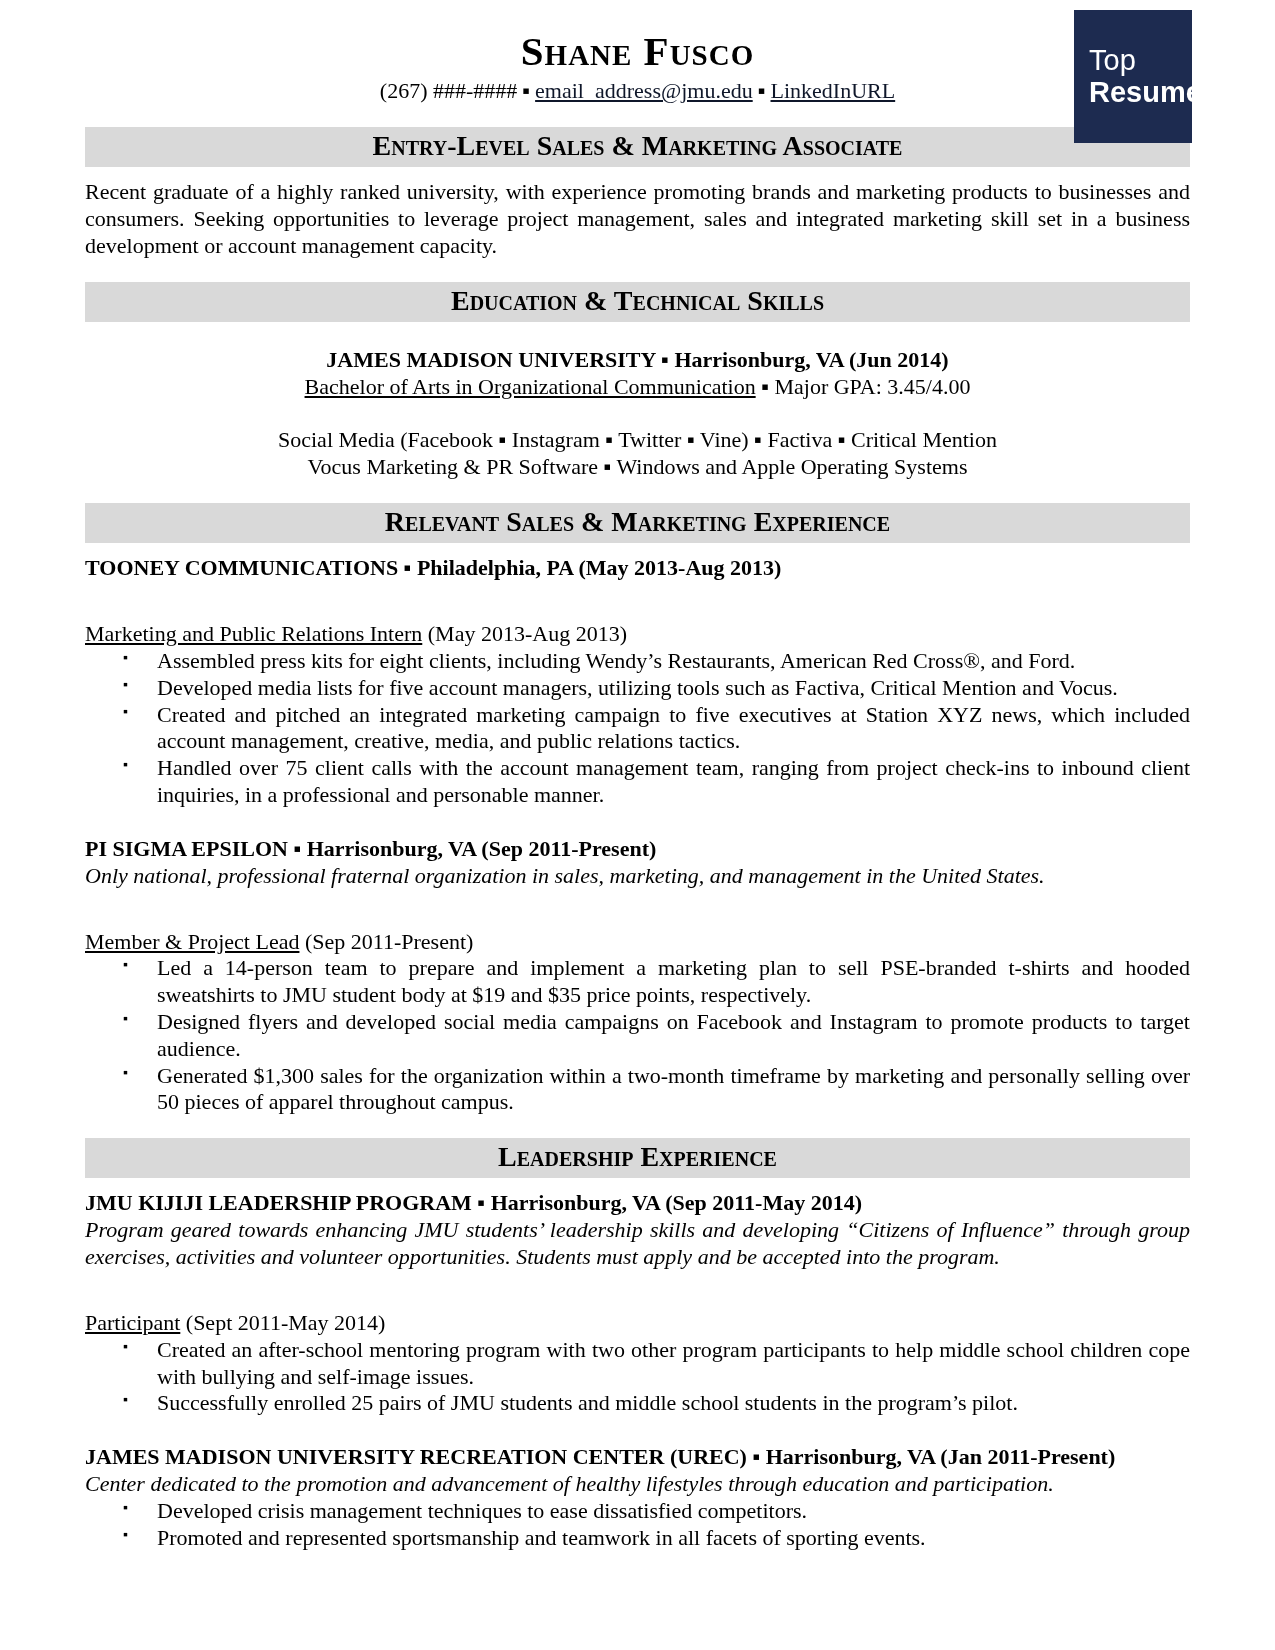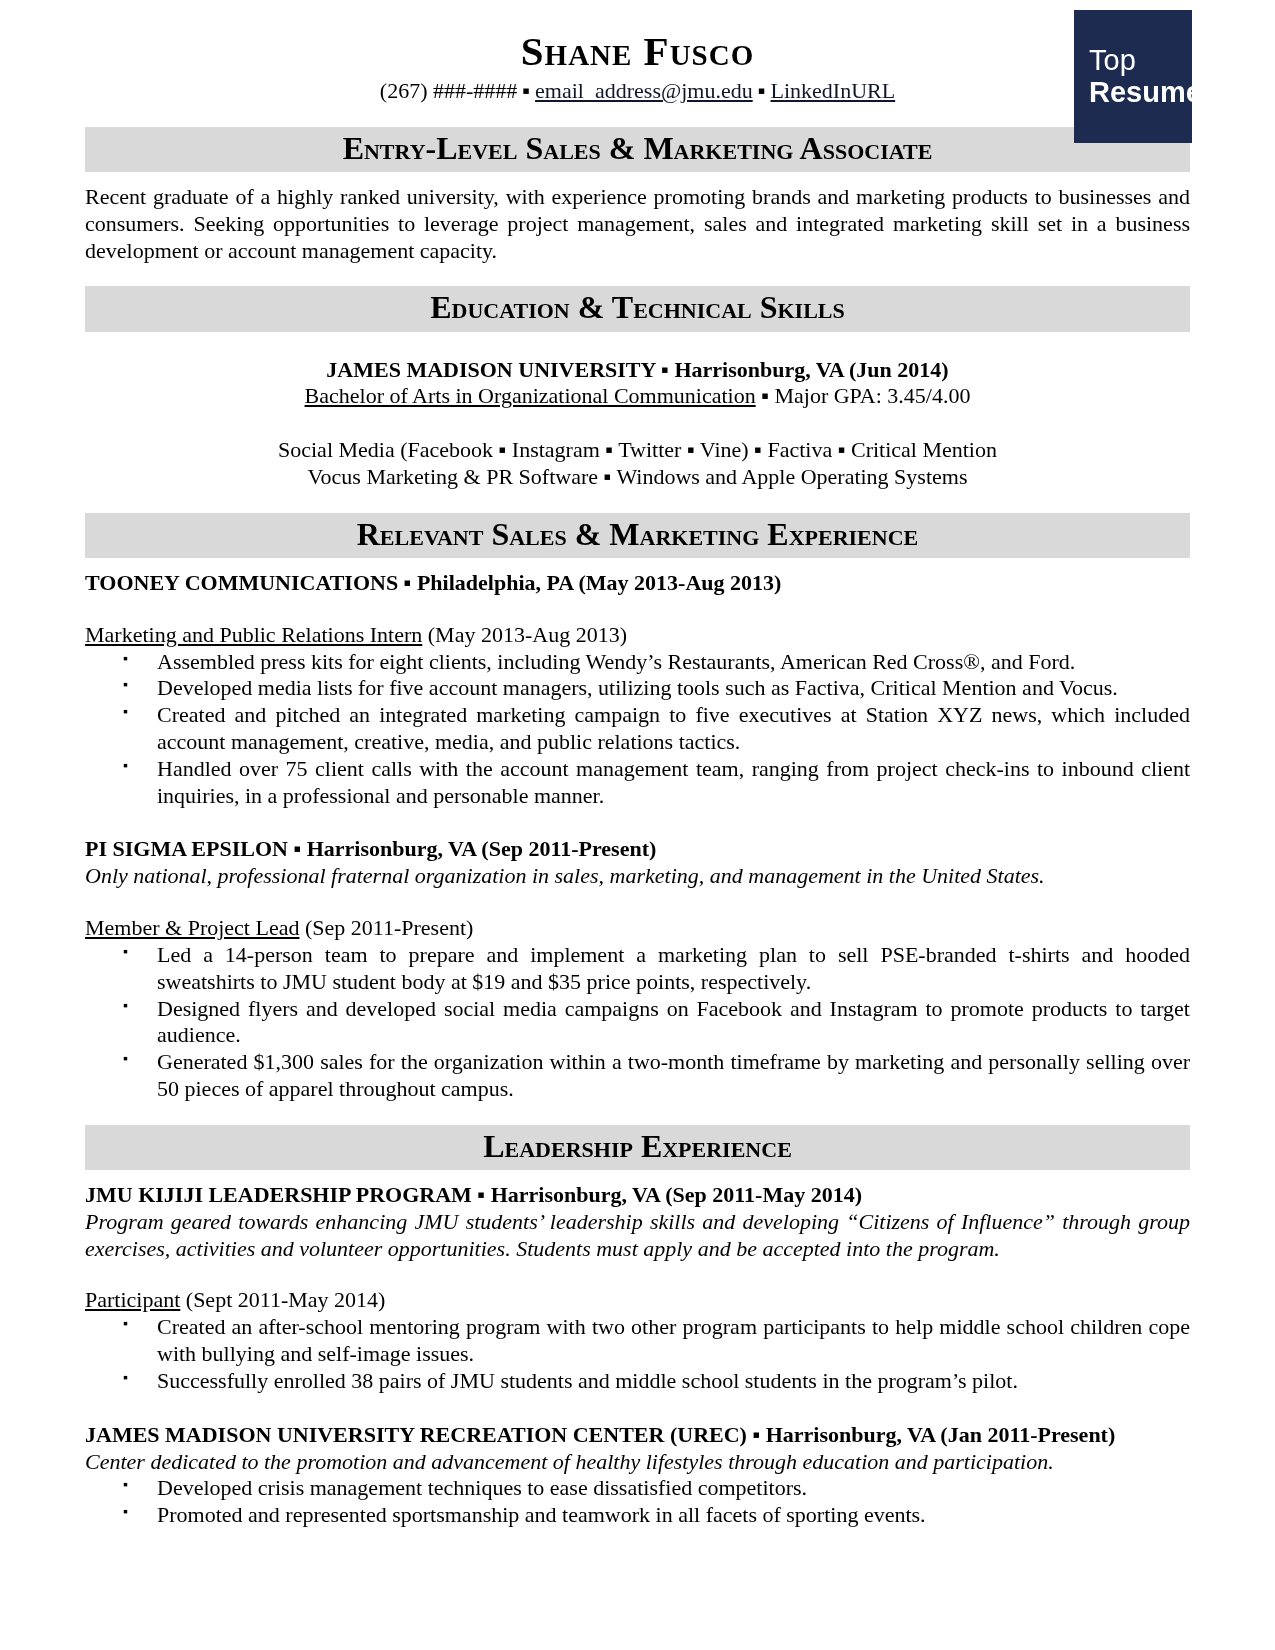--- a/index.html
+++ b/index.html
@@ -44,36 +44,36 @@
     letter-spacing: 1px;
   }
   .contact { text-align: center; margin-top: 3px; }
   .sep { margin: 0 5px; }
   a.link { color: #0f172a; text-decoration: underline; cursor: pointer; }
   .bar {
     background: #d9d9d9;
     text-align: center;
     font-weight: 700;
     font-variant: small-caps;
-    font-size: 32px;
+    font-size: 28px;
     padding: 2px 0 4px 0;
     margin-top: 22px;
   }
   .summary { margin: 12px 0 0 0; text-align: justify; }
   .edu-school { margin-top: 25px; text-align: center; font-weight: 700; }
   .edu-degree { text-align: center; }
   .skills-group { margin-top: 27px; }
   .skills-line { text-align: center; }
   .u { text-decoration: underline; }
   .job-header { font-weight: 700; margin-top: 12px; }
   .job + .job { margin-top: 27px; }
   .job .job-header { margin-top: 12px; }
   .job.follow .job-header { margin-top: 0; }
   .job-desc { font-style: italic; text-align: justify; }
-  .job-role { margin-top: 25px; }
+  .job-role { margin-top: 39px; }
   .bullets { margin: 0; padding: 0; list-style: none; }
   .bullets li { position: relative; padding-left: 72px; text-align: justify; }
   .marker {
     position: absolute;
     left: 38px;
     top: 1px;
     font-size: 14px;
   }
 </style>
 </head>
@@ -130,21 +130,21 @@
     </div>
 
     <div class="bar">Leadership Experience</div>
 
     <div class="job">
       <div class="job-header">JMU KIJIJI LEADERSHIP PROGRAM ▪ Harrisonburg, VA (Sep 2011-May 2014)</div>
       <div class="job-desc">Program geared towards enhancing JMU students’ leadership skills and developing “Citizens of Influence” through group exercises, activities and volunteer opportunities. Students must apply and be accepted into the program.</div>
       <div class="job-role"><span class="u">Participant</span><span> (Sept 2011-May 2014)</span></div>
       <ul class="bullets">
         <li><span class="marker">▪</span><span>Created an after-school mentoring program with two other program participants to help middle school children cope with bullying and self-image issues.</span></li>
-        <li><span class="marker">▪</span><span>Successfully enrolled 38 pairs of JMU students and middle school students in the program’s pilot.</span></li>
+        <li><span class="marker">▪</span><span>Successfully enrolled 25 pairs of JMU students and middle school students in the program’s pilot.</span></li>
       </ul>
     </div>
 
     <div class="job follow">
       <div class="job-header">JAMES MADISON UNIVERSITY RECREATION CENTER (UREC) ▪ Harrisonburg, VA (Jan 2011-Present)</div>
       <div class="job-desc">Center dedicated to the promotion and advancement of healthy lifestyles through education and participation.</div>
       <ul class="bullets">
         <li><span class="marker">▪</span><span>Developed crisis management techniques to ease dissatisfied competitors.</span></li>
         <li><span class="marker">▪</span><span>Promoted and represented sportsmanship and teamwork in all facets of sporting events.</span></li>
       </ul>

